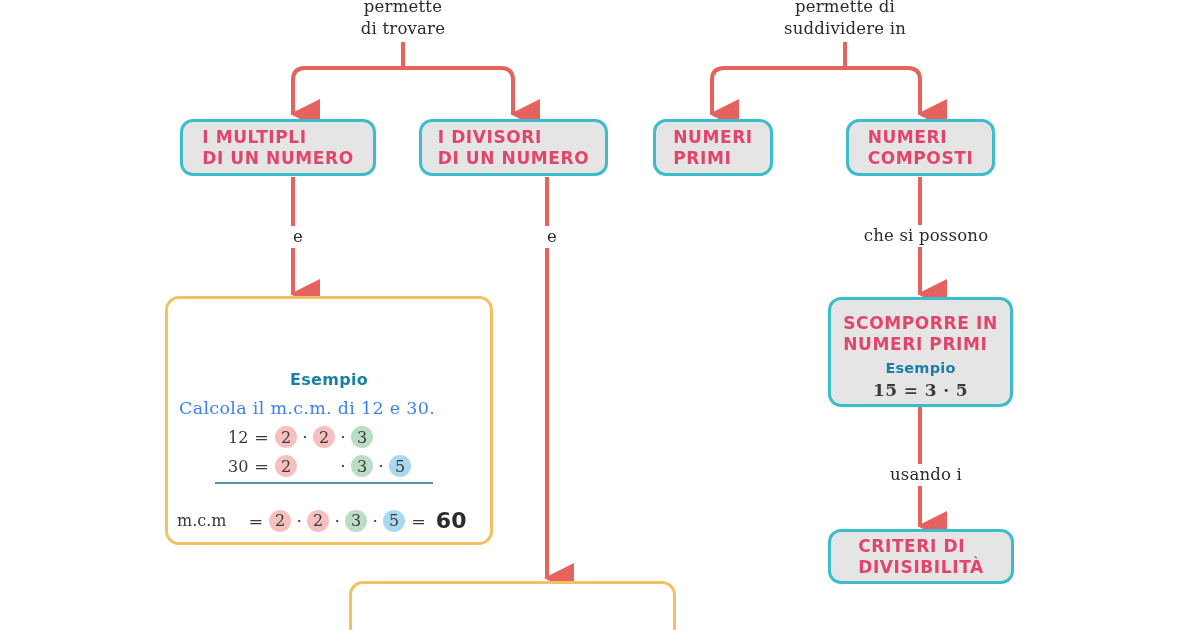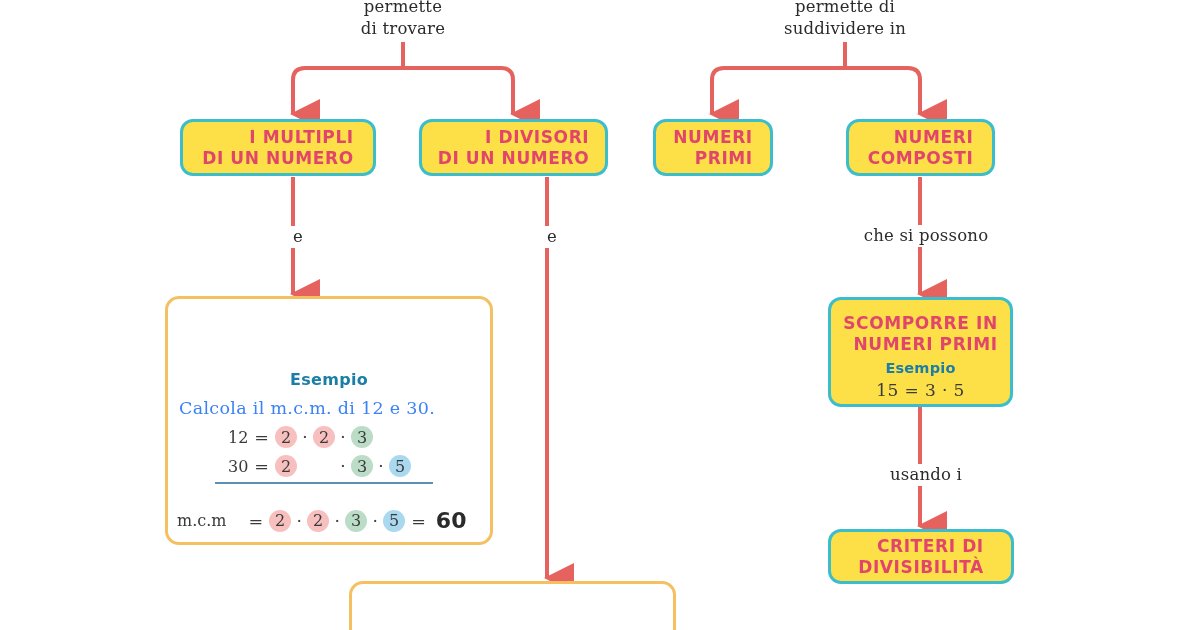--- a/index.html
+++ b/index.html
@@ -23,27 +23,27 @@
     white-space:pre-line;
     letter-spacing:.2px;
   }
   .lbl-bg{background:#ffffff;padding:0 5px;}
 
   .node{
     position:absolute;
     box-sizing:border-box;
     border:3px solid #3cbdcc;
     border-radius:13px;
-    background:#fde047;
+    background:#e5e5e5;
     color:#e1456b;
     display:flex;
     flex-direction:column;
     align-items:center;
     justify-content:center;
-    text-align:right;
+    text-align:left;
     font-family:"DejaVu Sans","Liberation Sans",sans-serif;
     font-weight:bold;
     font-size:17px;
     line-height:21px;
     letter-spacing:.6px;
     white-space:pre-line;
   }
 
   .orange-box{
     position:absolute;
@@ -97,21 +97,21 @@
   }
   .rule{
     position:absolute;height:2px;background:#5b8fb3;
   }
 
   
   .node .sub-title{
     color:#1b7ea6;font-size:14.5px;font-weight:bold;margin-top:3px;letter-spacing:.2px;
   }
   .node .sub-eq{
-    color:#3a3a3a;font-weight:normal;
+    color:#3a3a3a;font-weight:bold;
     font-family:"DejaVu Serif","Liberation Serif",serif;
     font-size:17px;letter-spacing:.4px;margin-top:1px;
   }
 </style>
 </head>
 <body>
 
 <div id="stage">
 
   <svg id="wires" viewBox="0 0 1200 630" xmlns="http://www.w3.org/2000/svg">

